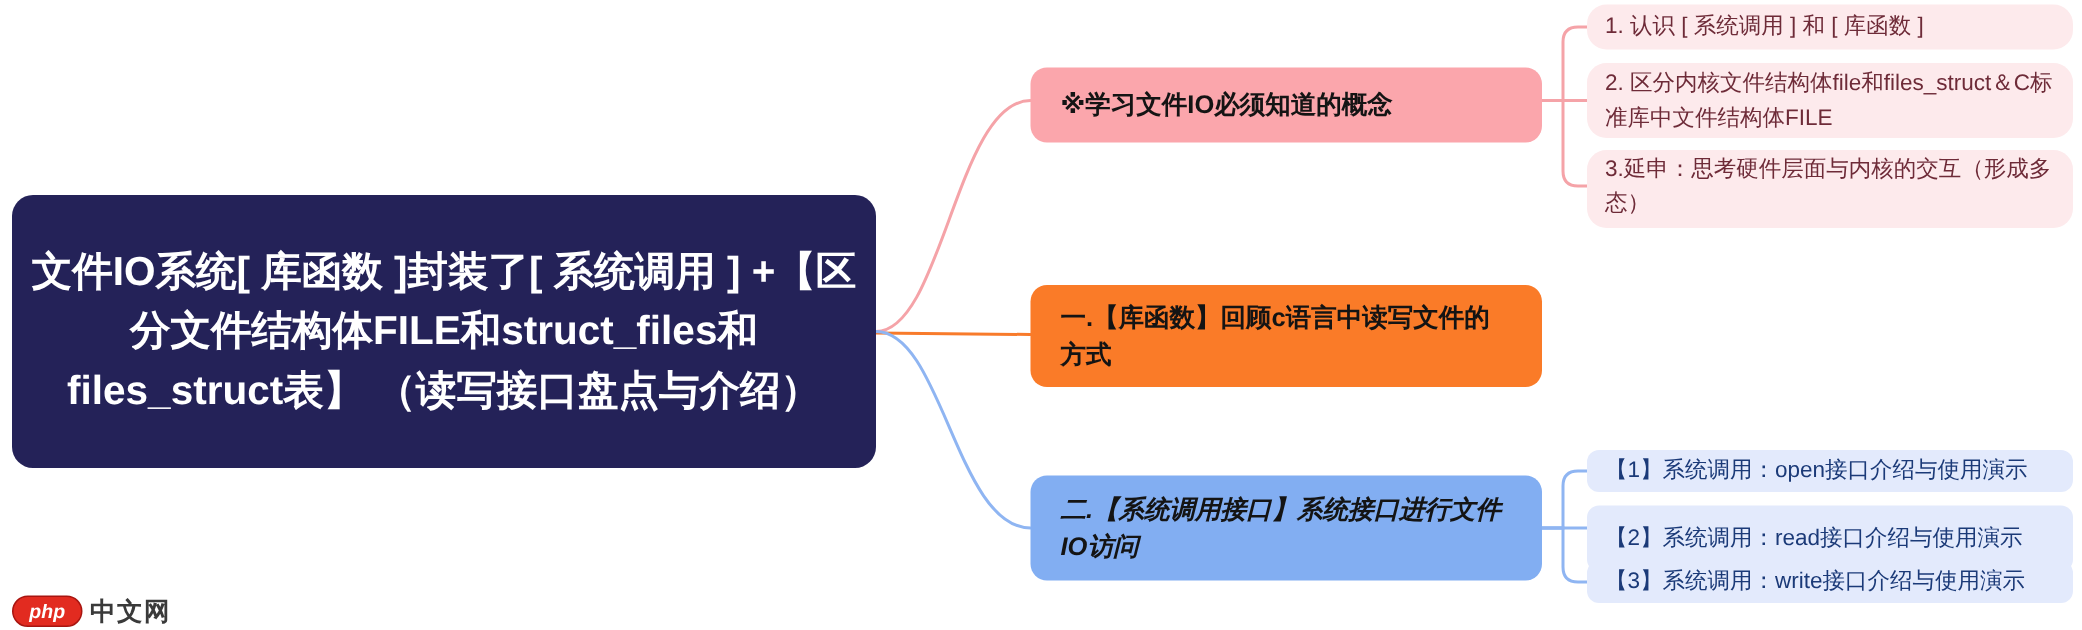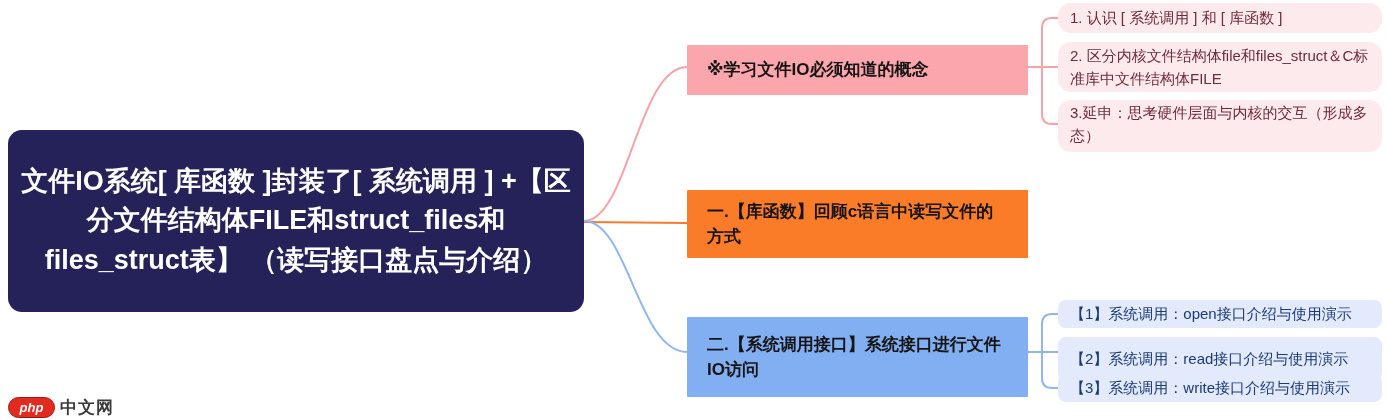--- a/index.html
+++ b/index.html
@@ -15,25 +15,25 @@
   .canvas{position:absolute;left:0;top:0;width:1388px;height:420px;}
   svg.links{position:absolute;left:0;top:0;width:1388px;height:420px;pointer-events:none;}
   svg.links path{fill:none;stroke-width:2;stroke-linecap:round;}
   .lk-pink{stroke:var(--pink-line);}
   .lk-orange{stroke:var(--orange-line);}
   .lk-blue{stroke:var(--blue-line);}
   .node{position:absolute;display:flex;align-items:center;}
   .root-node{left:8px;top:130px;width:576px;height:182px;background:var(--root-bg);border-radius:14px;
     color:var(--root-text);font-weight:bold;font-size:27px;line-height:1.45;justify-content:center;
     text-align:center;padding:10px 8px;}
-  .branch{width:341px;left:687px;background:#ccc;border-radius:1px;color:var(--node-text);
+  .branch{width:341px;left:687px;background:#ccc;border-radius:11px;color:var(--node-text);
     font-weight:bold;font-size:17px;line-height:1.5;padding:25px 20px;}
   .branch.pink{top:45px;height:43px;background:var(--pink-node-bg);}
   .branch.orange{top:190px;height:68px;background:var(--orange-node-bg);}
-  .branch.blue{top:317px;height:80px;background:var(--blue-node-bg);}
+  .branch.blue{top:317px;height:70px;background:var(--blue-node-bg);font-style:italic;}
   .leaf{left:1058px;width:324px;border-radius:8px;font-size:15px;line-height:1.5;padding:2px 12px;}
   .leaf.pink{background:var(--pink-child-bg);color:var(--pink-child-text);border-radius:13px;}
   .leaf.blue{background:var(--blue-child-bg);color:var(--blue-child-text);}
   .leaf.p1{top:3px;height:30px;}
   .leaf.p2{top:42px;height:50px;align-items:flex-start;padding-top:3px;}
   .leaf.p3{top:100px;height:52px;align-items:flex-start;padding-top:2px;}
   .leaf.b1{top:300px;height:28px;}
   .leaf.b2{top:337px;height:44px;}
   .leaf.b3{top:374px;height:28px;}
   .logo{position:absolute;left:8px;top:396px;display:flex;align-items:center;gap:5px;}

